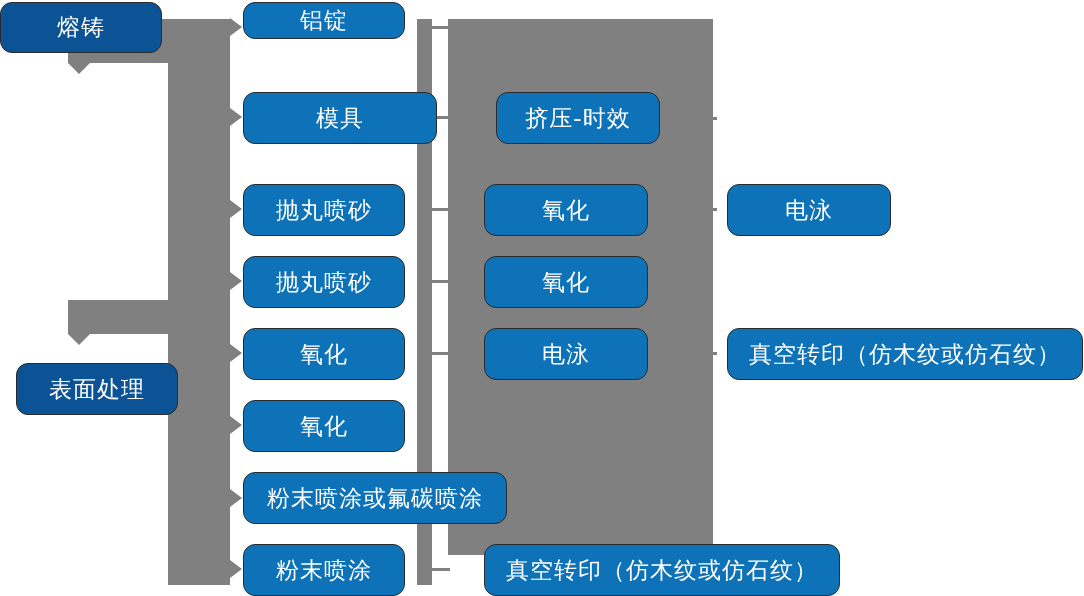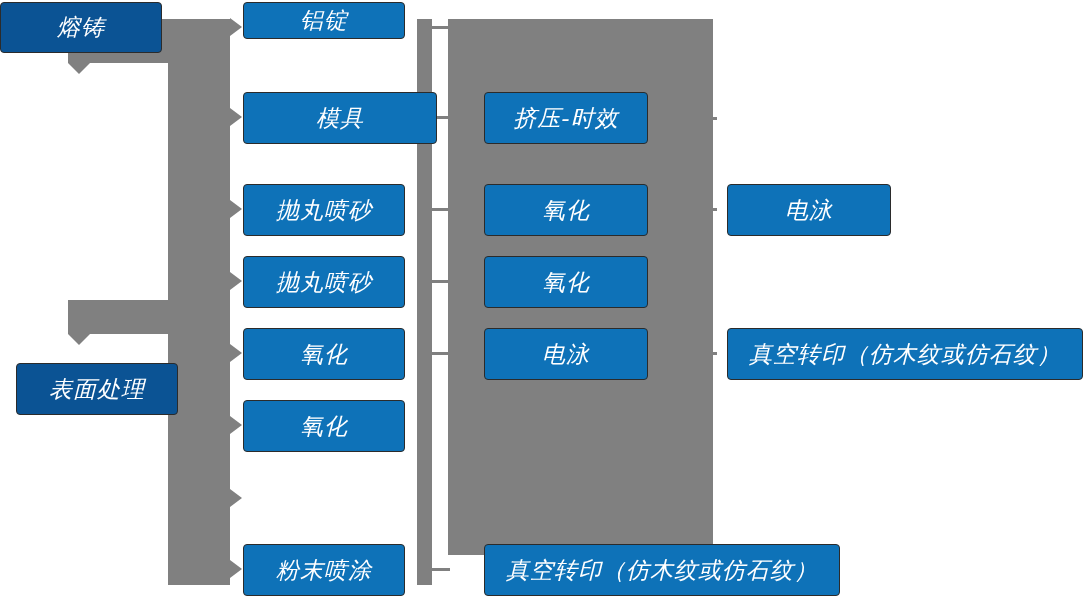--- a/index.html
+++ b/index.html
@@ -57,26 +57,25 @@
 
   
   .box{
     position:absolute;
     box-sizing:border-box;
     display:flex;
     align-items:center;
     justify-content:center;
     color:#ffffff;
     border:1px solid #2b2b2b;
-    border-radius:4px;
+    border-radius:12px;
     z-index:5;
     line-height:1;
     white-space:nowrap;
     letter-spacing:1px;
-    font-style:italic;
   }
   .box.dark{ background:#0B5394; }
   .box.bright{ background:#0E72B8; }
   .box .t{ display:block; }
   .fs23{ font-size:23px; }
 </style>
 </head>
 <body>
 
 <div id="canvas">
@@ -136,25 +135,28 @@
   </div>
   <div class="box bright fs23" style="left:243px; top:256px; width:162px; height:52px;">
     <span class="t">抛丸喷砂</span>
   </div>
   <div class="box bright fs23" style="left:243px; top:328px; width:162px; height:52px;">
     <span class="t">氧化</span>
   </div>
   <div class="box bright fs23" style="left:243px; top:400px; width:162px; height:52px;">
     <span class="t">氧化</span>
   </div>
+  <div class="box bright fs23" style="left:243px; top:472px; width:264px; height:52px;">
+    <span class="t">粉末喷涂或氟碳喷涂</span>
+  </div>
   <div class="box bright fs23" style="left:243px; top:544px; width:162px; height:52px;">
     <span class="t">粉末喷涂</span>
   </div>
 
-  <div class="box bright fs23" style="left:484px; top:92px; width:164px; height:52px;">
+  <div class="box bright fs23" style="left:496px; top:92px; width:164px; height:52px;">
     <span class="t">挤压-时效</span>
   </div>
   <div class="box bright fs23" style="left:484px; top:184px; width:164px; height:52px;">
     <span class="t">氧化</span>
   </div>
   <div class="box bright fs23" style="left:484px; top:256px; width:164px; height:52px;">
     <span class="t">氧化</span>
   </div>
   <div class="box bright fs23" style="left:484px; top:328px; width:164px; height:52px;">
     <span class="t">电泳</span>

